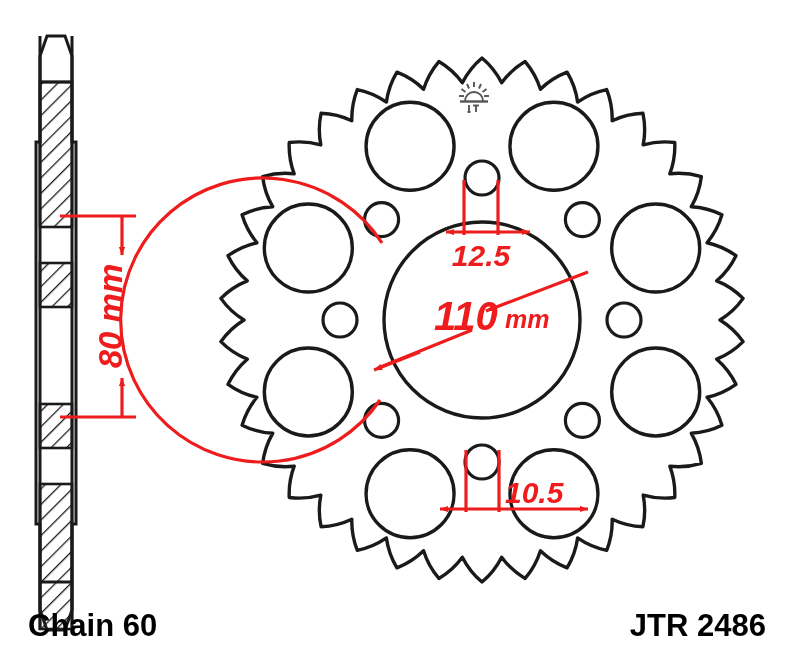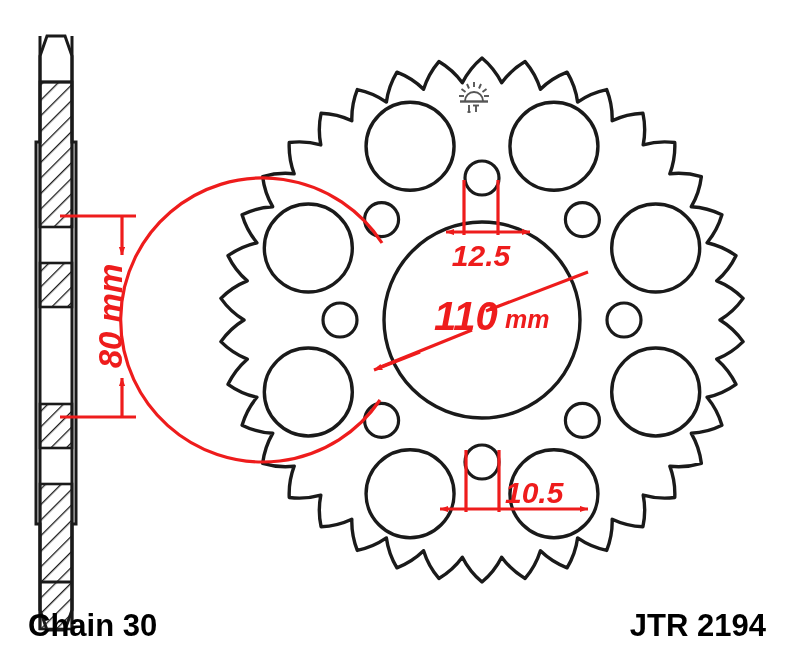--- a/index.html
+++ b/index.html
@@ -150,16 +150,16 @@
       <line x1="-15" y1="1" x2="-10" y2="1"></line>
       <line x1="15" y1="1" x2="10" y2="1"></line>
       <line x1="-5" y1="10" x2="-5" y2="17"></line>
       <line x1="-6.5" y1="17" x2="-3.5" y2="17"></line>
       <line x1="2" y1="10" x2="2" y2="17"></line>
       <line x1="-1" y1="10.5" x2="5" y2="10.5"></line>
     </g>
 
   </svg>
 
-  <div class="label-bottom" id="chain-label">Chain 30</div>
-  <div class="label-bottom" id="part-number-label">JTR 2194</div>
+  <div class="label-bottom" id="chain-label">Chain 60</div>
+  <div class="label-bottom" id="part-number-label">JTR 2486</div>
 
 </div>
 
 </body></html>

